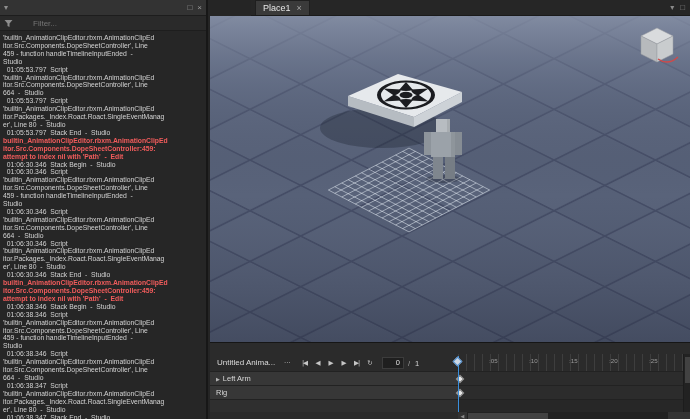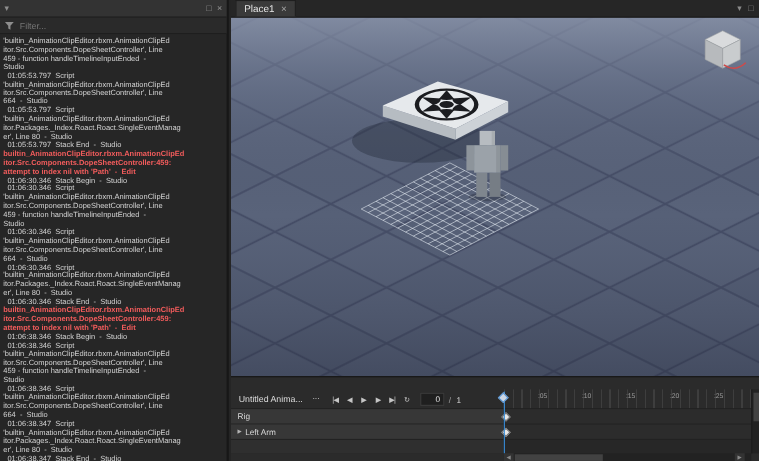--- a/index.html
+++ b/index.html
@@ -7,29 +7,29 @@
     font-family:"Liberation Sans",sans-serif;}
   .app{position:relative;width:690px;height:419px;background:#252525;color:#ccc;}
 
   
   .output-panel{position:absolute;left:0;top:0;width:208px;height:419px;background:#262626;border-right:2px solid #171717;}
   .panel-header{position:relative;height:16px;background:#333;display:flex;align-items:center;border-bottom:1px solid #1d1d1d;}
   .panel-header .ph-title{position:absolute;left:0;right:0;text-align:center;font-size:9px;color:#c9c9c9;}
   .ph-left{margin-left:4px;font-size:8px;color:#8f8f8f;z-index:2;}
   .ph-right{margin-left:auto;margin-right:4px;display:flex;gap:5px;font-size:8px;color:#9a9a9a;z-index:2;}
   .ph-right span{cursor:default;line-height:8px;}
-  .filter-row{height:15px;background:#2a2a2a;border-bottom:1px solid #1e1e1e;display:flex;align-items:center;padding:0 4px;gap:5px;}
+  .filter-row{height:15px;background:#2a2a2a;border-bottom:1px solid #1e1e1e;display:flex;align-items:center;padding:0 4px;gap:20px;}
   .filter-row svg{flex:0 0 auto;}
   .filter-input{flex:1;background:transparent;border:none;outline:none;color:#8d8d8d;font-size:8px;font-family:"Liberation Sans",sans-serif;}
   .log{position:absolute;top:32px;bottom:0;left:0;right:0;overflow:hidden;padding:2px 1px 0 3px;}
   .logline{font-size:6.8px;line-height:7.9px;color:#d3d3d3;white-space:pre;letter-spacing:0;}
   .logline.err{color:#f25c5c;font-weight:bold;}
 
   
-  .right{position:absolute;left:210px;top:0;width:480px;height:419px;}
+  .right{position:absolute;left:210px;top:0;width:480px;height:419px;padding-left:41px;}
   .tabbar{position:relative;height:16px;background:#262626;border-bottom:1px solid #1a1a1a;display:flex;align-items:stretch;}
   .tab{display:flex;align-items:center;gap:6px;background:#3a3a3a;padding:0 7px;margin-left:4px;font-size:9px;color:#e6e6e6;border:1px solid #1f1f1f;border-bottom:none;}
   .tab-close{color:#a5a5a5;font-size:9px;}
   .tabbar-icons{margin-left:auto;margin-right:5px;display:flex;align-items:center;gap:6px;font-size:8px;color:#8a8a8a;}
 
   .viewport{position:absolute;left:0;top:16px;width:480px;height:326px;overflow:hidden;}
 
   
   .anim-panel{position:absolute;left:0;top:342px;width:480px;height:77px;background:#2b2b2b;border-top:1px solid #161616;}
   .anim-header{position:relative;height:11px;background:#2f2f2f;border-bottom:1px solid #222;}
@@ -232,25 +232,25 @@
             <span class="tick" style="left: 71px;">:10</span>
             <span class="tick" style="left: 111px;">:15</span>
             <span class="tick" style="left: 151px;">:20</span>
             <span class="tick" style="left: 191px;">:25</span>
           </div>
       </div>
 
       <div class="tracks">
         <div class="names" id="trackNames">
             <div class="trow">
-              <span>Rig</span>
-            </div>
-            <div class="trow">
               <span class="expander">▶</span>
               <span>Left Arm</span>
+            </div>
+            <div class="trow">
+              <span>Rig</span>
             </div>
           </div>
         <div class="lanes" id="trackLanes">
             <div class="trow lane">
               <div class="keyframe"></div>
             </div>
             <div class="trow lane">
               <div class="keyframe"></div>
             </div>
           </div>

